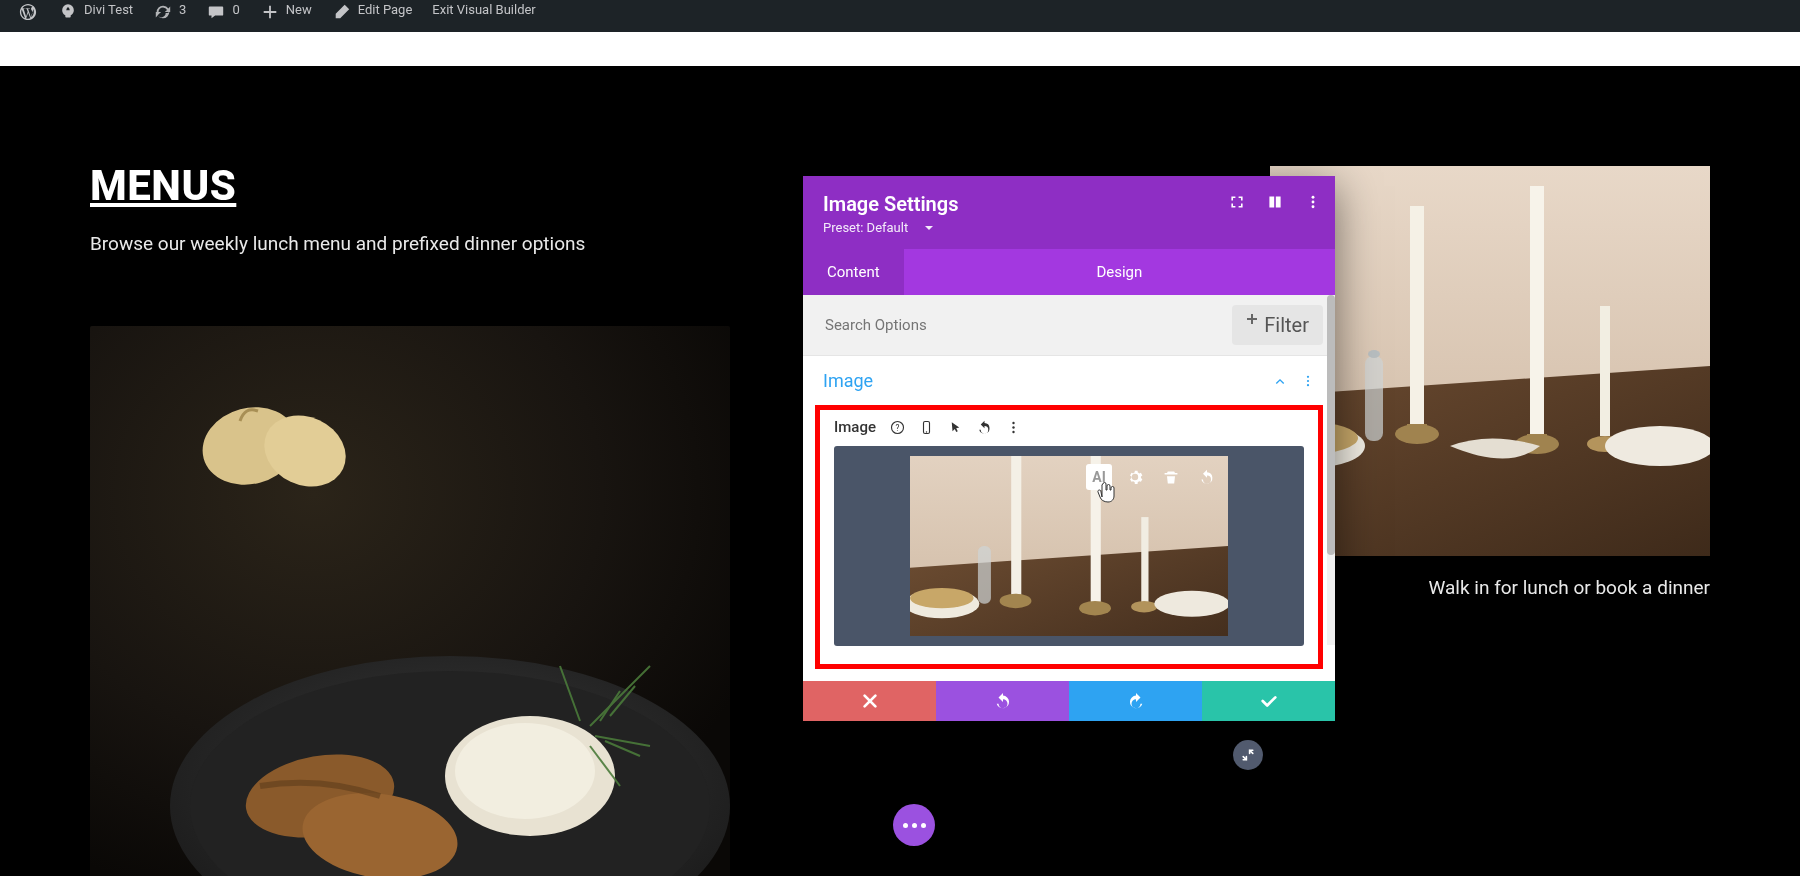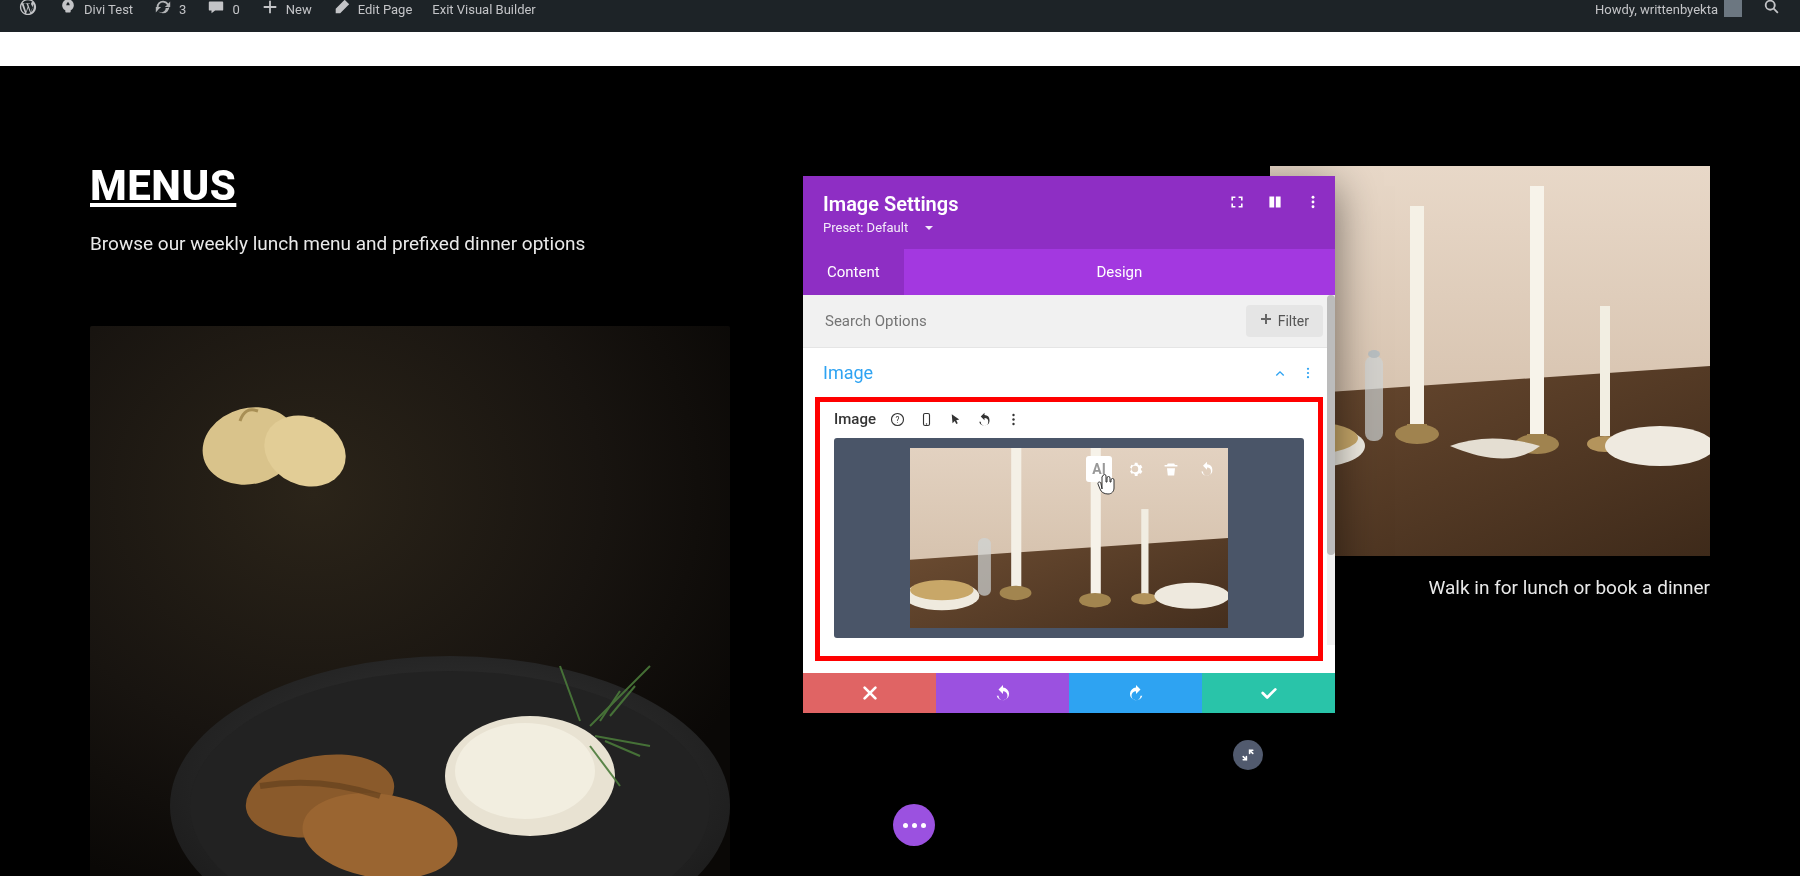--- a/index.html
+++ b/index.html
@@ -1,21 +1,21 @@
 <!DOCTYPE html>
 <html><head>
 <meta charset="utf-8">
 <style>
 *{margin:0;padding:0;box-sizing:border-box;font-family:-apple-system,BlinkMacSystemFont,"Segoe UI",Roboto,sans-serif}
 body{width:1800px;height:876px;overflow:hidden;background:#fff;position:relative}
 
 
 .wp-admin-bar{height:32px;background:#1d2327;color:#c3c4c7;display:flex;align-items:center;font-size:13px;padding:0 8px;justify-content:space-between}
 .wp-left,.wp-right{display:flex;align-items:center;gap:0}
-.wp-item{display:flex;align-items:flex-end;gap:6px;padding:15px 10px;height:32px;cursor:pointer;color:#c3c4c7}
+.wp-item{display:flex;align-items:flex-start;gap:6px;padding:2px 10px;height:32px;cursor:pointer;color:#c3c4c7}
 .wp-ico{display:inline-flex;align-items:center;justify-content:center;width:20px;height:20px}
 .wp-ico svg{width:18px;height:18px;fill:#c3c4c7}
 .wp-avatar{width:18px;height:18px;background:#6c7781}
 
 
 .white-strip{height:34px;background:#fff}
 
 
 .page{position:relative;height:810px;background:#000;color:#fff}
 .col-left{position:absolute;left:90px;top:95px;width:640px}
@@ -34,21 +34,21 @@
 .panel-hdr-icons svg{width:16px;height:16px;fill:#fff;cursor:pointer}
 
 .tabs{display:flex;background:#a338e0}
 .tab{flex:0 0 auto;padding:14px 24px;color:#fff;font-size:15px;cursor:pointer;text-align:center}
 .tab.active{background:#8e2ec4}
 .tab:nth-child(2){flex:1;text-align:center}
 .tab:nth-child(3){flex:1;text-align:center}
 
 .search-row{display:flex;align-items:center;padding:10px 12px;background:#f1f1f1;border-bottom:1px solid #e5e5e5;gap:0}
 .search-input{flex:1;border:none;background:transparent;font-size:15px;padding:6px 10px;color:#666;outline:none}
-.filter-btn{background:#e5e5e5;border:none;padding:8px 14px;border-radius:4px;font-size:14px;color:#555;display:flex;align-items:flex-start;gap:6px;cursor:pointer}
+.filter-btn{background:#e5e5e5;border:none;padding:8px 14px;border-radius:4px;font-size:20px;color:#555;display:flex;align-items:flex-start;gap:6px;cursor:pointer}
 
 .section-hdr{display:flex;align-items:center;justify-content:space-between;padding:14px 20px 10px}
 .section-title{color:#2ea3f2;font-size:18px;font-weight:400}
 .section-icons{display:flex;gap:14px;align-items:center}
 .section-icons svg{width:14px;height:14px;fill:#2ea3f2;cursor:pointer}
 
 .red-box{border:5px solid #ff0000;margin:4px 12px 12px;padding:0 0 18px}
 .field-hdr{display:flex;align-items:center;gap:14px;padding:8px 14px 10px}
 .field-label{font-size:15px;color:#333;font-weight:500}
 .field-hdr svg{width:15px;height:15px;fill:#333;cursor:pointer}
@@ -126,33 +126,20 @@
     <div class="wp-item">
         <span class="wp-ico">
           <svg viewBox="0 0 20 20">
             <path d="M13 2l5 5-2 2-5-5 2-2zM3 12l8-8 5 5-8 8H3v-5z"></path>
           </svg>
         </span>
         <span>Edit Page</span>
       </div>
     <div class="wp-item">
         <span>Exit Visual Builder</span>
-      </div>
-  </div>
-  <div class="wp-right">
-    <div class="wp-item">
-        <span>Howdy, writtenbyekta</span>
-        <span class="wp-avatar"></span>
-      </div>
-    <div class="wp-item">
-        <span class="wp-ico">
-          <svg viewBox="0 0 20 20">
-            <path d="M8 2a6 6 0 014.9 9.5l4.3 4.3-1.4 1.4-4.3-4.3A6 6 0 118 2zm0 2a4 4 0 100 8 4 4 0 000-8z"></path>
-          </svg>
-        </span>
       </div>
   </div>
 </div>
 
 <div class="white-strip"></div>
 
 <div class="page">
 
   <div class="col-left">
     <h2>MENUS</h2>

